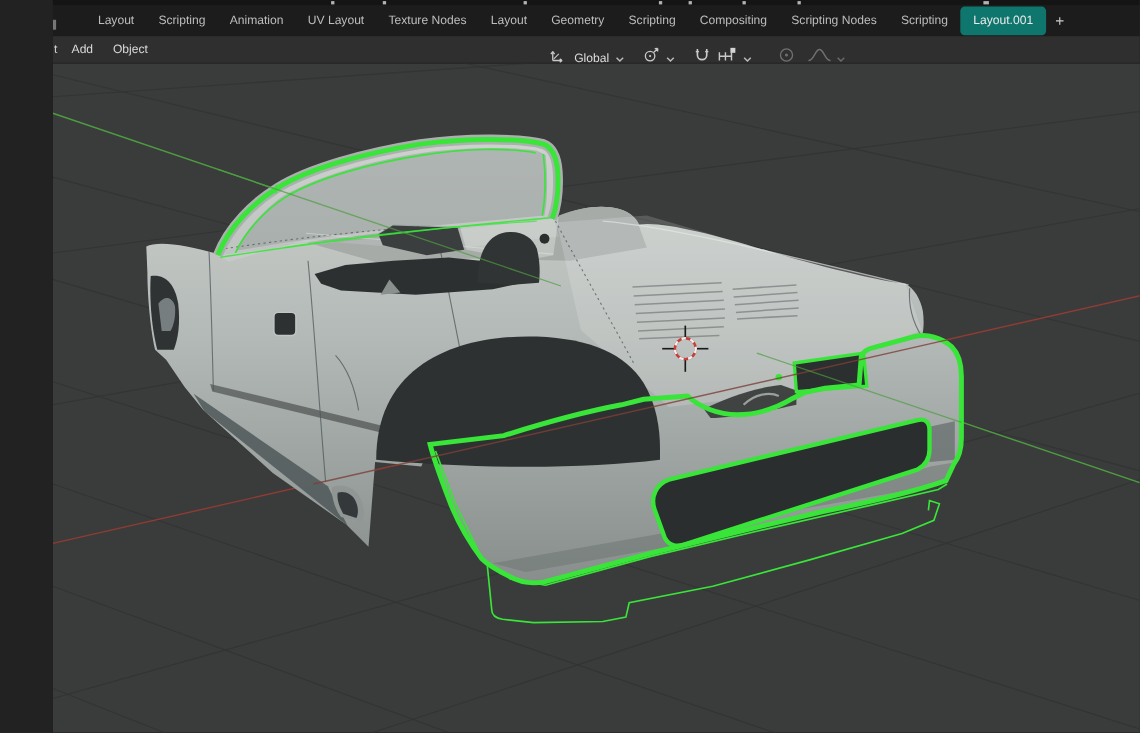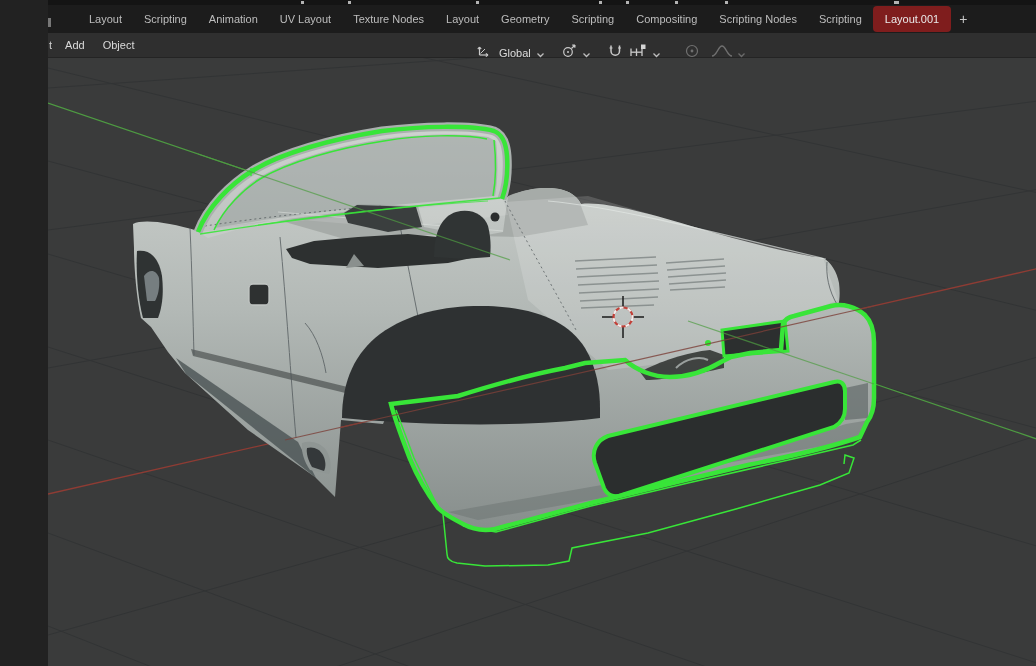--- a/index.html
+++ b/index.html
@@ -9,28 +9,28 @@
        -webkit-font-smoothing:antialiased;}
   
   #sliver{position:absolute;left:0;top:0;width:1036px;height:5px;background:#141414;}
   #sliver .speck{position:absolute;top:1px;width:3px;height:3px;background:#cfcfcf;opacity:.85;}
   
   #tabbar{position:absolute;left:0;top:5px;width:1036px;height:28px;background:#1c1c1c;
           display:flex;align-items:center;padding-left:30px;box-sizing:border-box;}
   #tabbar .edge-frag{position:absolute;left:0;top:13px;width:3px;height:9px;background:#8f8f8f;opacity:.8;}
   .tab{color:#bdbdbd;font-size:11px;line-height:22px;padding:0 11px;border-radius:4px;
        white-space:nowrap;cursor:default;}
-  .tab.active{background:#7f1d1d;color:#eaeaea;padding:2px 12px;}
+  .tab.active{background:#0f766e;color:#eaeaea;padding:2px 12px;}
   .tab-add{color:#c8c8c8;font-size:14px;padding:0 8px;line-height:20px;}
   
   #vheader{position:absolute;left:0;top:33px;width:1036px;height:25px;background:#2f2f2f;
            border-bottom:1px solid #242424;box-sizing:border-box;display:flex;align-items:center;}
   #vheader .menu{color:#dadada;font-size:11px;padding:0 9px;white-space:nowrap;}
   #vheader .menu.frag{padding:0 4px 0 1px;color:#cfcfcf;}
-  #toolcluster{position:absolute;left:428px;top:0;height:39px;display:flex;align-items:center;gap:4px;}
+  #toolcluster{position:absolute;left:451px;top:0;height:39px;display:flex;align-items:center;gap:4px;}
   .tool-label{color:#dcdcdc;font-size:11px;margin:0 1px 0 3px;}
   .icon{display:inline-block;vertical-align:middle;}
   .dim{opacity:.42;}
   .gap8{width:8px;} .gap4{width:3px;}
   
   #viewport{position:absolute;left:0;top:58px;width:1036px;height:608px;background:#3a3b3b;}
 </style>
 </head>
 <body>
 <div id="app">

